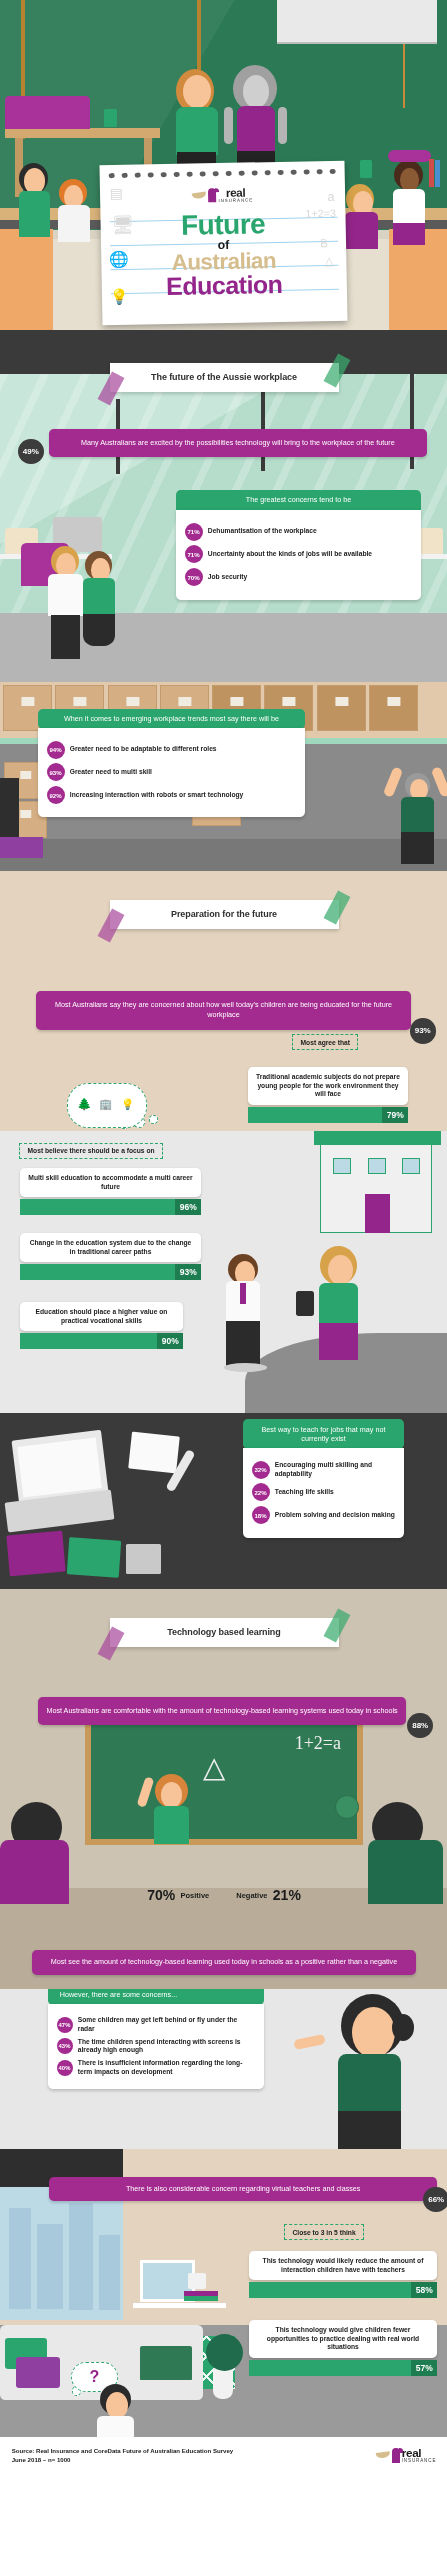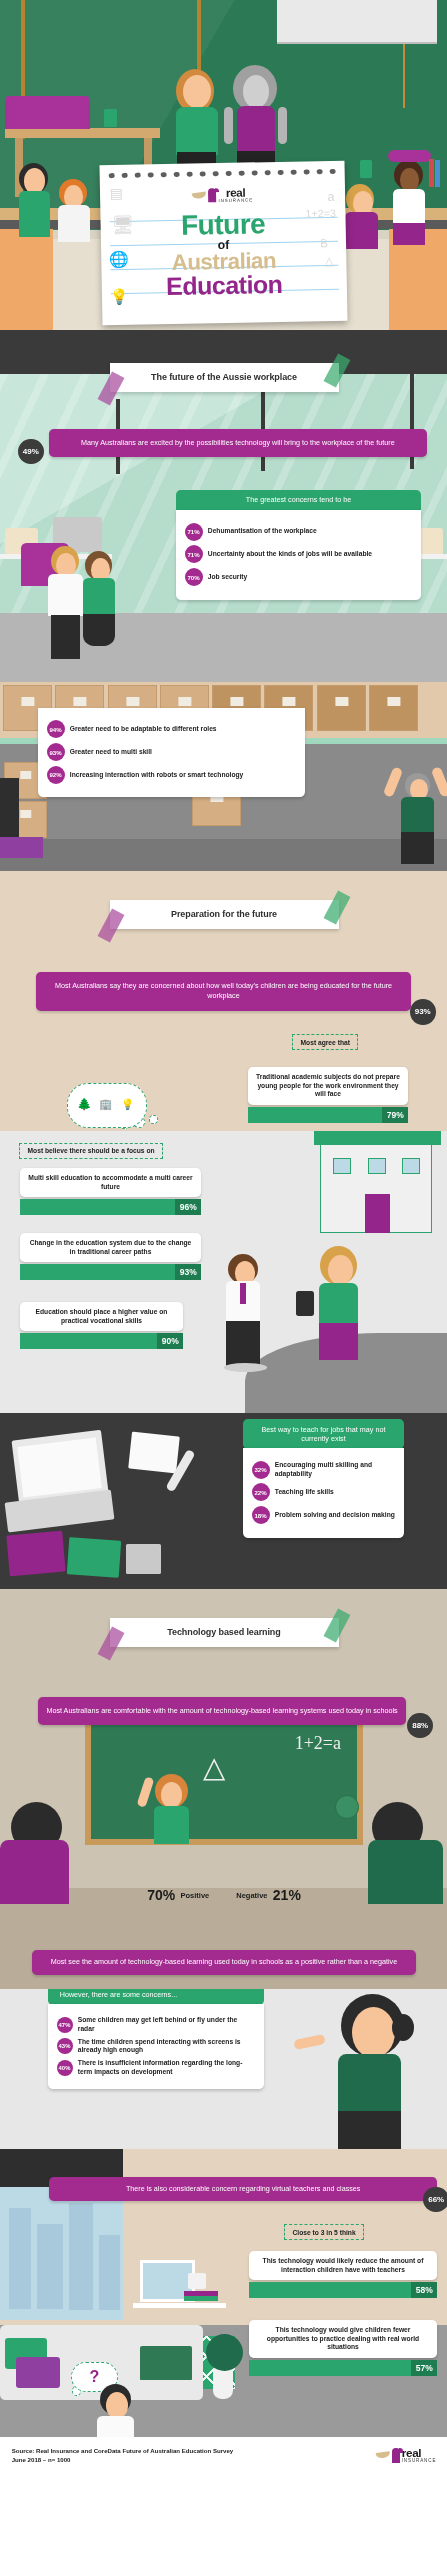--- a/index.html
+++ b/index.html
@@ -424,20 +424,21 @@
       </div>
 
     <div class="ccircle" style="left:405px;top:91px;width:24.5px;height:24.5px;background:#9a9a9a;"></div>
     <div class="ccircle" style="left:410px;top:97px;width:18px;height:21.3px;background:#f7c398;"></div>
     <div class="crect" style="left:401px;top:115px;width:33px;height:37px;background:#1f6b4c;border-radius:5.3px 5.3px 0 0;"></div>
     <div class="crect" style="left:401px;top:150px;width:33px;height:32px;background:#2b2b2b;"></div>
     <div class="crect" style="left:388px;top:85px;width:9.6px;height:30px;background:#f7c398;border-radius:4.8px;transform:rotate(22deg);"></div>
     <div class="crect" style="left:436px;top:85px;width:9.6px;height:30px;background:#f7c398;border-radius:4.8px;transform:rotate(-22deg);"></div>
 
     <div style="position:absolute;top:27px;left:38px;width:267px;">
+      <div class="green-head" style="border-radius:4.8px;">When it comes to emerging workplace trends most say there will be</div>
       <div class="white-card" style="border-radius:0 0 5.3px 5.3px;margin-top:-1.1px;">
         <div class="bullet">
           <span class="circ">94%</span>
           <span class="txt">Greater need to be adaptable to different roles</span>
         </div>
         <div class="bullet">
           <span class="circ">93%</span>
           <span class="txt">Greater need to multi skill</span>
         </div>
         <div class="bullet">
@@ -450,21 +451,21 @@
 
   <section class="sec-prep" style="height:260px;">
     <div style="position:absolute;top:29px;left:0;right:0;">
       <div class="torn-title">
         <span class="tape green"></span>
         <span class="tape purple"></span>
         <div class="t">Preparation for the future</div>
       </div>
     </div>
 
-    <div style="position:absolute;top:101px;left:36px;right:37px;border-radius:6px;">
+    <div style="position:absolute;top:120px;left:36px;right:37px;border-radius:6px;">
       <div class="purple-banner">
         <span>Most Australians say they are concerned about how well today’s children are being educated for the future workplace</span>
         <span class="dark-pill" style="right:-24.5px;bottom:-14px;">93%</span>
       </div>
     </div>
 
     <div class="ccircle" style="left:120px;top:249px;width:8.5px;height:8.5px;background:#fff;border:1.1px dashed #2aa56d;"></div>
     <div class="ccircle" style="left:133px;top:245px;width:11.7px;height:11.7px;background:#fff;border:1.1px dashed #2aa56d;"></div>
     <div class="ccircle" style="left:149px;top:244px;width:8.5px;height:8.5px;background:#fff;border:1.1px dashed #2aa56d;"></div>
     <div class="ccircle" style="left:111px;top:265px;width:12.8px;height:12.8px;background:#fff;border:1.1px dashed #2aa56d;"></div>

